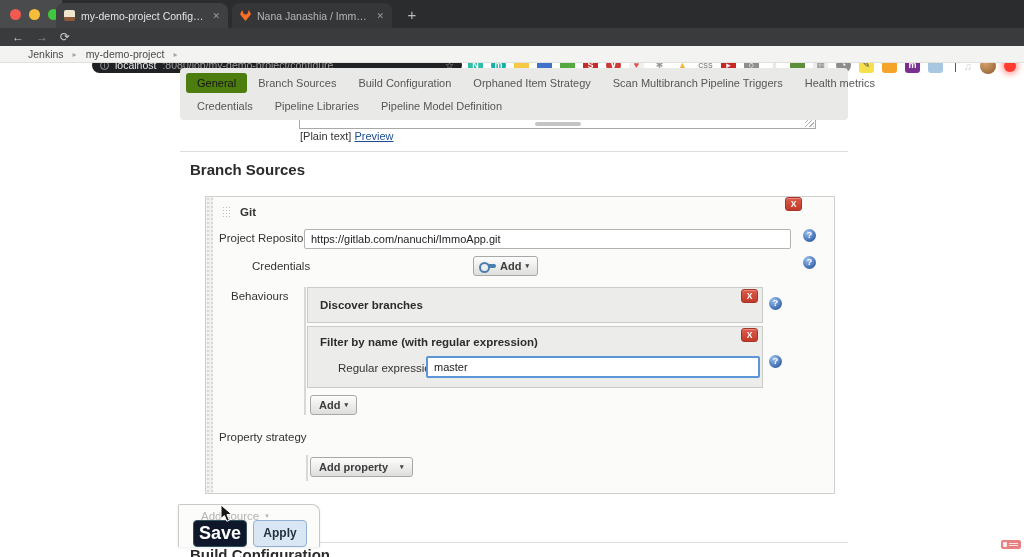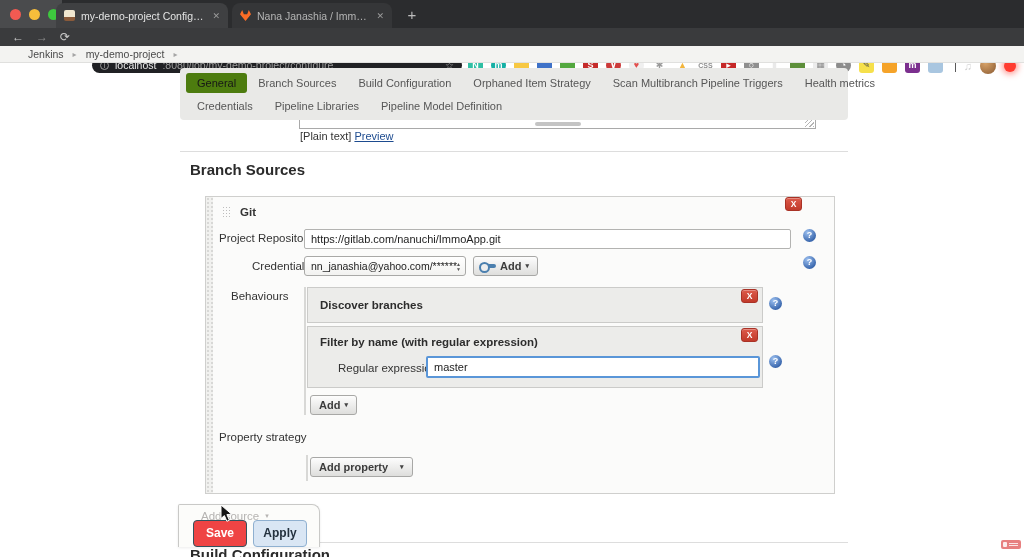--- a/index.html
+++ b/index.html
@@ -78,21 +78,21 @@
   .xbtn { position:absolute; width:17px; height:14px; background:linear-gradient(#dd5a4a,#c13a2a); border:1px solid #a93226; border-radius:3px; color:#fff; font-size:8.5px; font-weight:bold; text-align:center; line-height:12px; box-shadow:inset 0 1px 0 rgba(255,255,255,.3); }
   .bpanel { position:absolute; left:101px; width:456px; background:#ececea; border:1px solid #cbcbc9; }
   .bpanel .btitle { position:absolute; left:12px; font-size:11.5px; font-weight:bold; color:#2d2d2d; }
   .indentbar { position:absolute; width:2px; background:#d8d8d6; }
   .focusinput { border:2px solid #5a96d8; }
 
   
   .savebar { position:absolute; left:178px; top:504px; width:142px; height:43px; background:#fcfcfa; border:1px solid #c9c9c7; border-bottom:none; border-radius:2px 8px 0 0; box-shadow:0 1px 3px rgba(0,0,0,.08); z-index:10; }
   .addsource { position:absolute; left:22px; top:5px; font-size:11.5px; color:#b6b4b2; display:flex; gap:6px; align-items:center; }
   .addsource .caret { color:#b6b4b2; }
-  .btn-save { position:absolute; left:14px; top:15px; width:54px; height:27px; background:#ef4444; border:1px solid #32525e; border-radius:4px; color:#fff; font-size:12px; font-weight:bold; text-align:center; line-height:25px; }
+  .btn-save { position:absolute; left:14px; top:15px; width:54px; height:27px; background:#0f172a; border:1px solid #32525e; border-radius:4px; color:#fff; font-size:18px; font-weight:bold; text-align:center; line-height:25px; }
   .btn-apply { position:absolute; left:74px; top:15px; width:54px; height:27px; background:#d9e6f4; border:1px solid #8fb0d0; border-radius:4px; color:#24323f; font-size:12px; font-weight:bold; text-align:center; line-height:25px; }
 
   .cursor { position:absolute; left:220px; top:504px; width:13px; height:19px; z-index:30; }
   .wm { position:absolute; left:1001px; top:540px; width:20px; height:9px; background:#e57373; border-radius:2px; opacity:.9; z-index:8; }
   .wm::before { content:""; position:absolute; left:2px; top:2px; width:4px; height:5px; background:rgba(255,255,255,.85); border-radius:1px; }
   .wm::after { content:""; position:absolute; left:8px; top:3px; width:9px; height:1px; background:rgba(255,255,255,.8); box-shadow:0 2px 0 rgba(255,255,255,.8); }
 </style>
 </head>
 <body>
 
@@ -203,27 +203,20 @@
     <div class="gittitle">
       <span class="draggrid"></span>
       <b>Git</b>
     </div>
 
     <span class="flabel" style="left:13px; top:35px;">Project Repository</span>
     <input class="tinput" style="left: 98px; top: 32px; width: 487px;" readonly="" value="https://gitlab.com/nanuchi/ImmoApp.git">
     <span class="help" style="left:597px; top:32px;">?</span>
 
     <span class="flabel" style="left:13px; top:63px;margin-left:33px;">Credentials</span>
-    <div class="selectbox" style="left:98px; top:59px; width:162px;">
-      <span>nn_janashia@yahoo.com/******</span>
-      <span class="stepper">
-          <span>▲</span>
-          <span>▼</span>
-        </span>
-    </div>
     <button class="gbtn" style="left:267px; top:59px;">
       <span class="keyicon"></span>
       <span>Add</span>
       <span class="caret">▾</span>
     </button>
     <span class="help" style="left:597px; top:59px;">?</span>
 
     <span class="flabel" style="left:25px; top:93px;">Behaviours</span>
     <div class="indentbar" style="left:98px; top:90px; height:128px;"></div>
 

